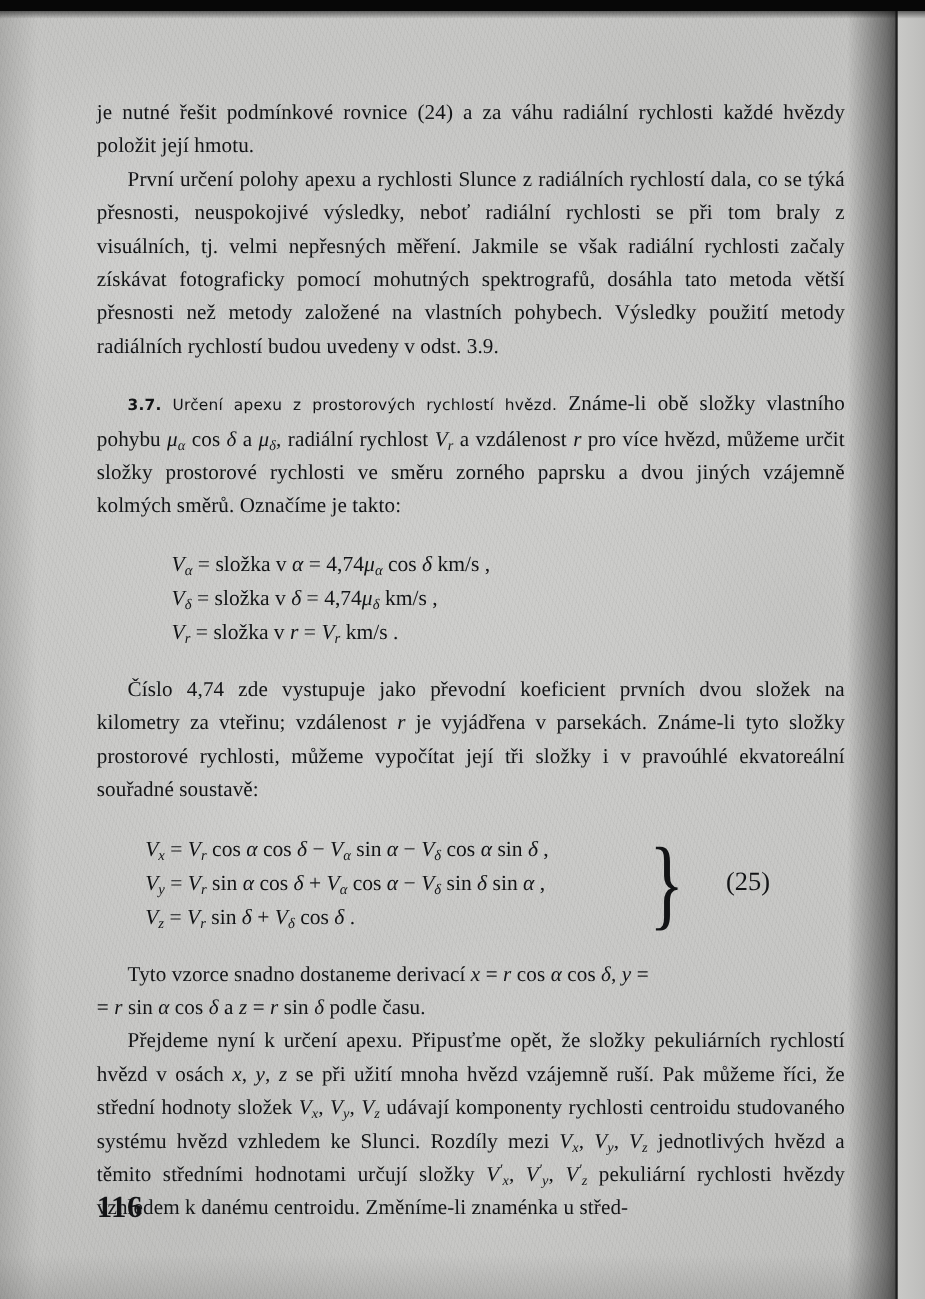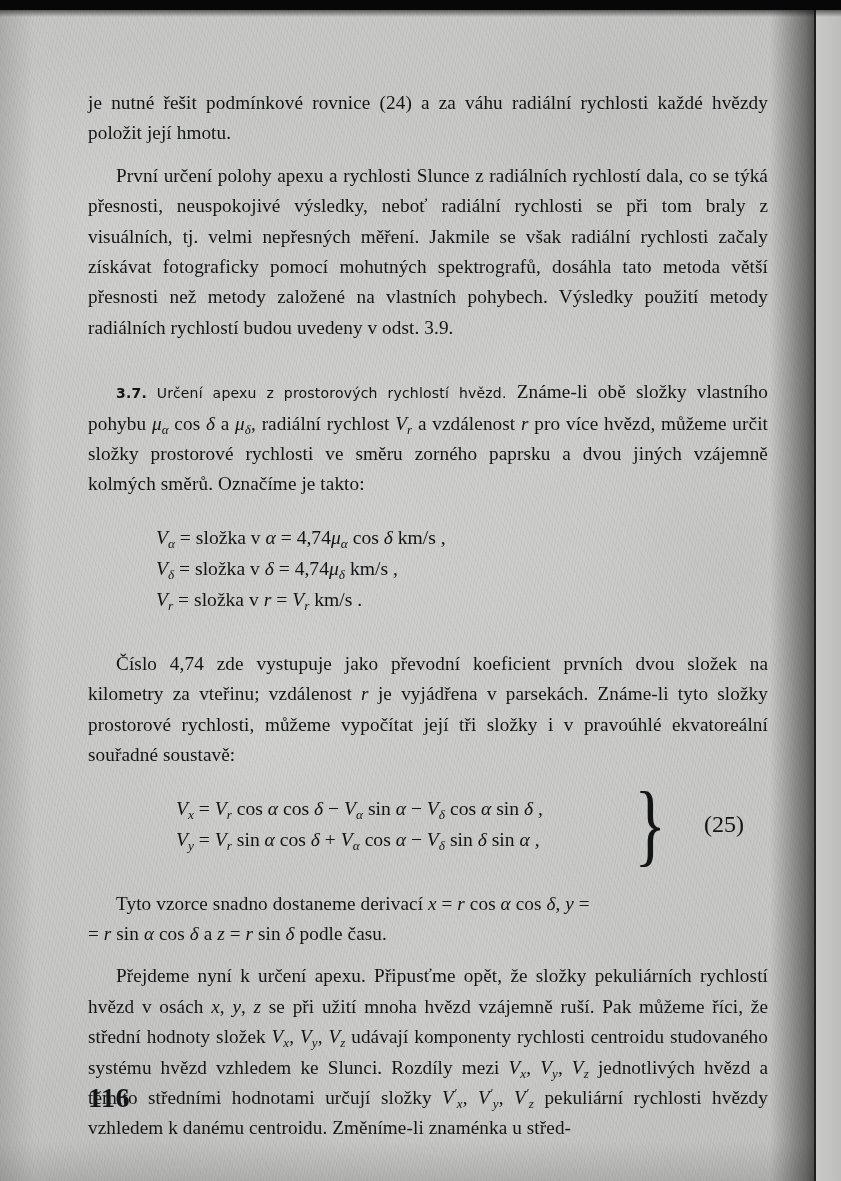--- a/index.html
+++ b/index.html
@@ -107,21 +107,21 @@
     width: 680px;
   }
   p {
     margin: 0;
     font-size: 19.2px;
     line-height: 30.4px;
     text-align: justify;
     text-align-last: left;
     letter-spacing: .1px;
   }
-  p.indent { text-indent: 28px; margin-top: 12px; }
+  p.indent { text-indent: 28px; }
   .gap-md { height: 22px; }
 
   
   .sec-num, .sec-title {
     font-family: "DejaVu Sans", "Liberation Sans", sans-serif;
     font-size: 14px;
     letter-spacing: .2px;
   }
   .sec-num { font-weight: bold; }
 
@@ -147,21 +147,21 @@
   .eq-line {
     font-size: 19.6px;
     line-height: 31px;
     white-space: nowrap;
     font-family: "Liberation Serif", "DejaVu Serif", serif;
   }
   .eq-set-1 { margin-left: 68px; }
 
   .eq-braced {
     position: relative;
-    margin-left: 88px;
+    margin-left: 44px;
     width: 592px;
   }
   .eq-braced .eq-rows { display: inline-block; }
   .brace {
     position: absolute;
     left: 452px;
     top: 50%;
     transform: translateY(-50%) scaleX(.72);
     font-size: 92px;
     line-height: 0;
@@ -236,20 +236,23 @@
       <div class="gap-md"></div>
 
       <div class="eq-braced">
         <div class="eq-rows">
           <div class="eq-line">
             <span class="math">V<sub>x</sub></span> = <span class="math">V<sub>r</sub></span> <span>cos</span> <span class="math">α</span> <span>cos</span> <span class="math">δ</span> − <span class="math">V<sub>α</sub></span> <span>sin</span> <span class="math">α</span> − <span class="math">V<sub>δ</sub></span> <span>cos</span> <span class="math">α</span> <span>sin</span> <span class="math">δ</span> ,
           </div>
           <div class="eq-line">
             <span class="math">V<sub>y</sub></span> = <span class="math">V<sub>r</sub></span> <span>sin</span> <span class="math">α</span> <span>cos</span> <span class="math">δ</span> + <span class="math">V<sub>α</sub></span> <span>cos</span> <span class="math">α</span> − <span class="math">V<sub>δ</sub></span> <span>sin</span> <span class="math">δ</span> <span>sin</span> <span class="math">α</span> ,
           </div>
+          <div class="eq-line">
+            <span class="math">V<sub>z</sub></span> = <span class="math">V<sub>r</sub></span> <span>sin</span> <span class="math">δ</span> + <span class="math">V<sub>δ</sub></span> <span>cos</span> <span class="math">δ</span> .
+          </div>
         </div>
         <span class="brace">}</span>
         <span class="eq-tag">(25)</span>
       </div>
 
       <div class="gap-md"></div>
 
       <p class="indent"><span>Tyto vzorce snadno dostaneme derivací </span><span class="math">x <span class="up">=</span> r <span class="up">cos</span> α <span class="up">cos</span> δ<span class="up">,</span></span> <span class="math">y <span class="up">=</span></span><br><span class="math"><span class="up">=</span> r <span class="up">sin</span> α <span class="up">cos</span> δ</span><span> a </span><span class="math">z <span class="up">=</span> r <span class="up">sin</span> δ</span><span> podle času.</span></p>
 
       <p class="indent"><span>Přejdeme nyní k určení apexu. Připusťme opět, že složky pekuliárních rychlostí hvězd v osách </span><span class="math">x<span class="up">,</span> y<span class="up">,</span> z</span><span> se při užití mnoha hvězd vzájemně ruší. Pak můžeme říci, že střední hodnoty složek </span><span class="math">V<sub>x</sub><span class="up">,</span> V<sub>y</sub><span class="up">,</span> V<sub>z</sub></span><span> udávají komponenty rychlosti centroidu studovaného systému hvězd vzhledem ke Slunci. Rozdíly mezi </span><span class="math">V<sub>x</sub><span class="up">,</span> V<sub>y</sub><span class="up">,</span> V<sub>z</sub></span><span> jednotlivých hvězd a těmito středními hodnotami určují složky </span><span class="math">V<sup>′</sup><sub>x</sub><span class="up">,</span> V<sup>′</sup><sub>y</sub><span class="up">,</span> V<sup>′</sup><sub>z</sub></span><span> pekuliární rychlosti hvězdy vzhledem k danému centroidu. Změníme-li znaménka u střed-</span></p>

